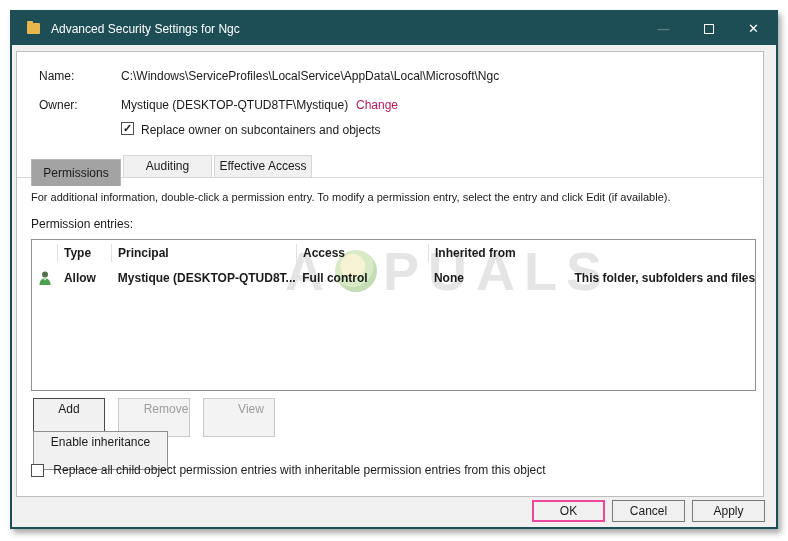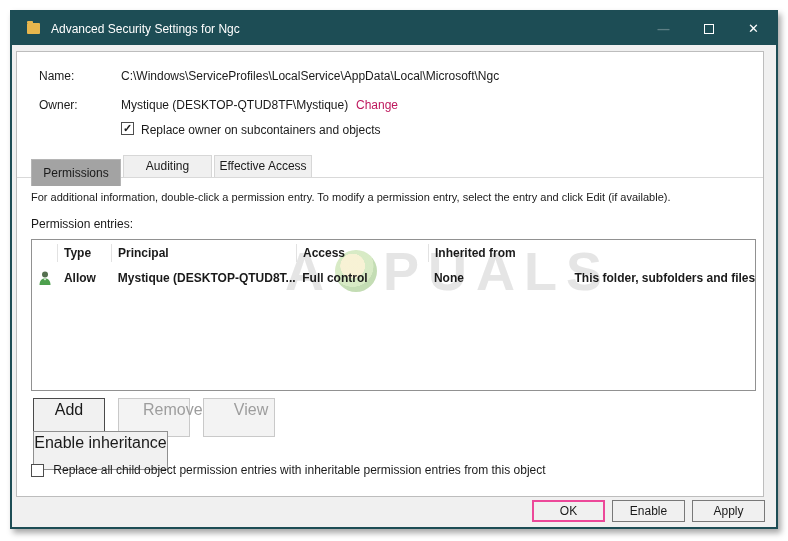--- a/index.html
+++ b/index.html
@@ -105,21 +105,21 @@
   .c0 { width: 26px; padding-left: 0; text-align: center; }
   .c1 { width: 54px; }
   .c2 { width: 185px; }
   .c3 { width: 132px; }
   .c4 { width: 141px; }
   .c5 { width: 187px; }
   
   .btn {
     position: absolute; height: 39px;
     background: #f1f1f1; border: 1px solid #8f8f8f;
-    text-align: center; line-height: 21px; font-size: 16px; cursor: pointer;
+    text-align: center; line-height: 21px; font-size: 12px; cursor: pointer;
     z-index: 2;
   }
   .btn.focus-dark { border-color: #4a4a4a; }
   .btn.disabled { color: #9d9d9d; border-color: #c9c9c9; background: #f3f3f3; cursor: default; padding-left: 24px; }
   .bottom-check { position: absolute; left: 14px; top: 411px; z-index: 2; white-space: nowrap; }
   
   .footer-btn {
     position: absolute; top: 455px; width: 73px; height: 22px;
     background: #f0f0f0; border: 1px solid #787878;
     text-align: center; line-height: 20px; cursor: pointer;
@@ -210,17 +210,17 @@
       <div class="btn" style="left:16px;top:379px;width:135px;">Enable inheritance</div>
 
       <div class="bottom-check">
         <span class="checkbox"></span>
         <span style="margin-left:6px;">Replace all child object permission entries with inheritable permission entries from this object</span>
       </div>
 
     </div>
 
     <div class="footer-btn default" style="left:520px;">OK</div>
-    <div class="footer-btn" style="left:600px;">Enable</div>
+    <div class="footer-btn" style="left:600px;">Cancel</div>
     <div class="footer-btn" style="left:680px;">Apply</div>
   </div>
 
 </div>
 
 </body></html>

